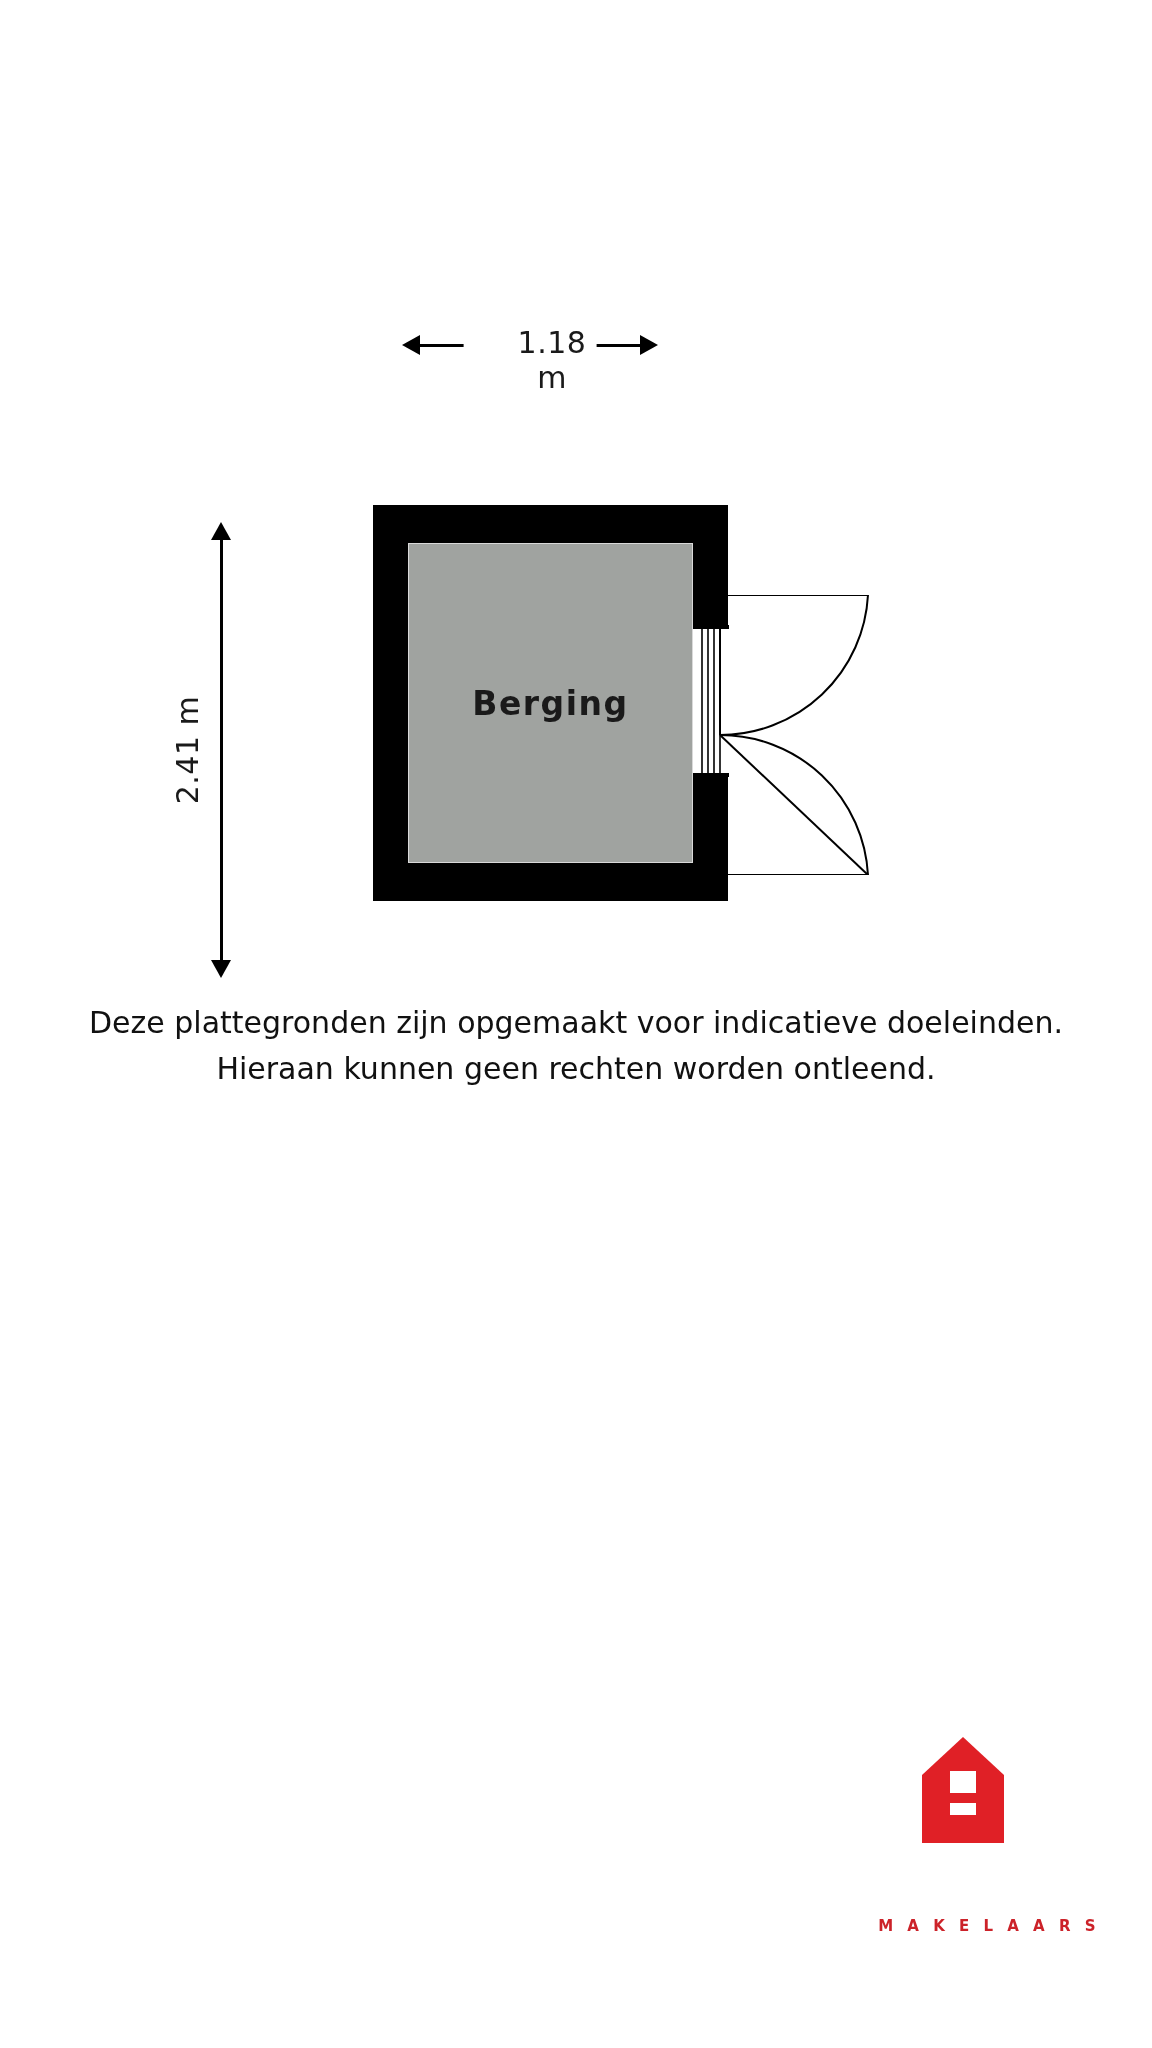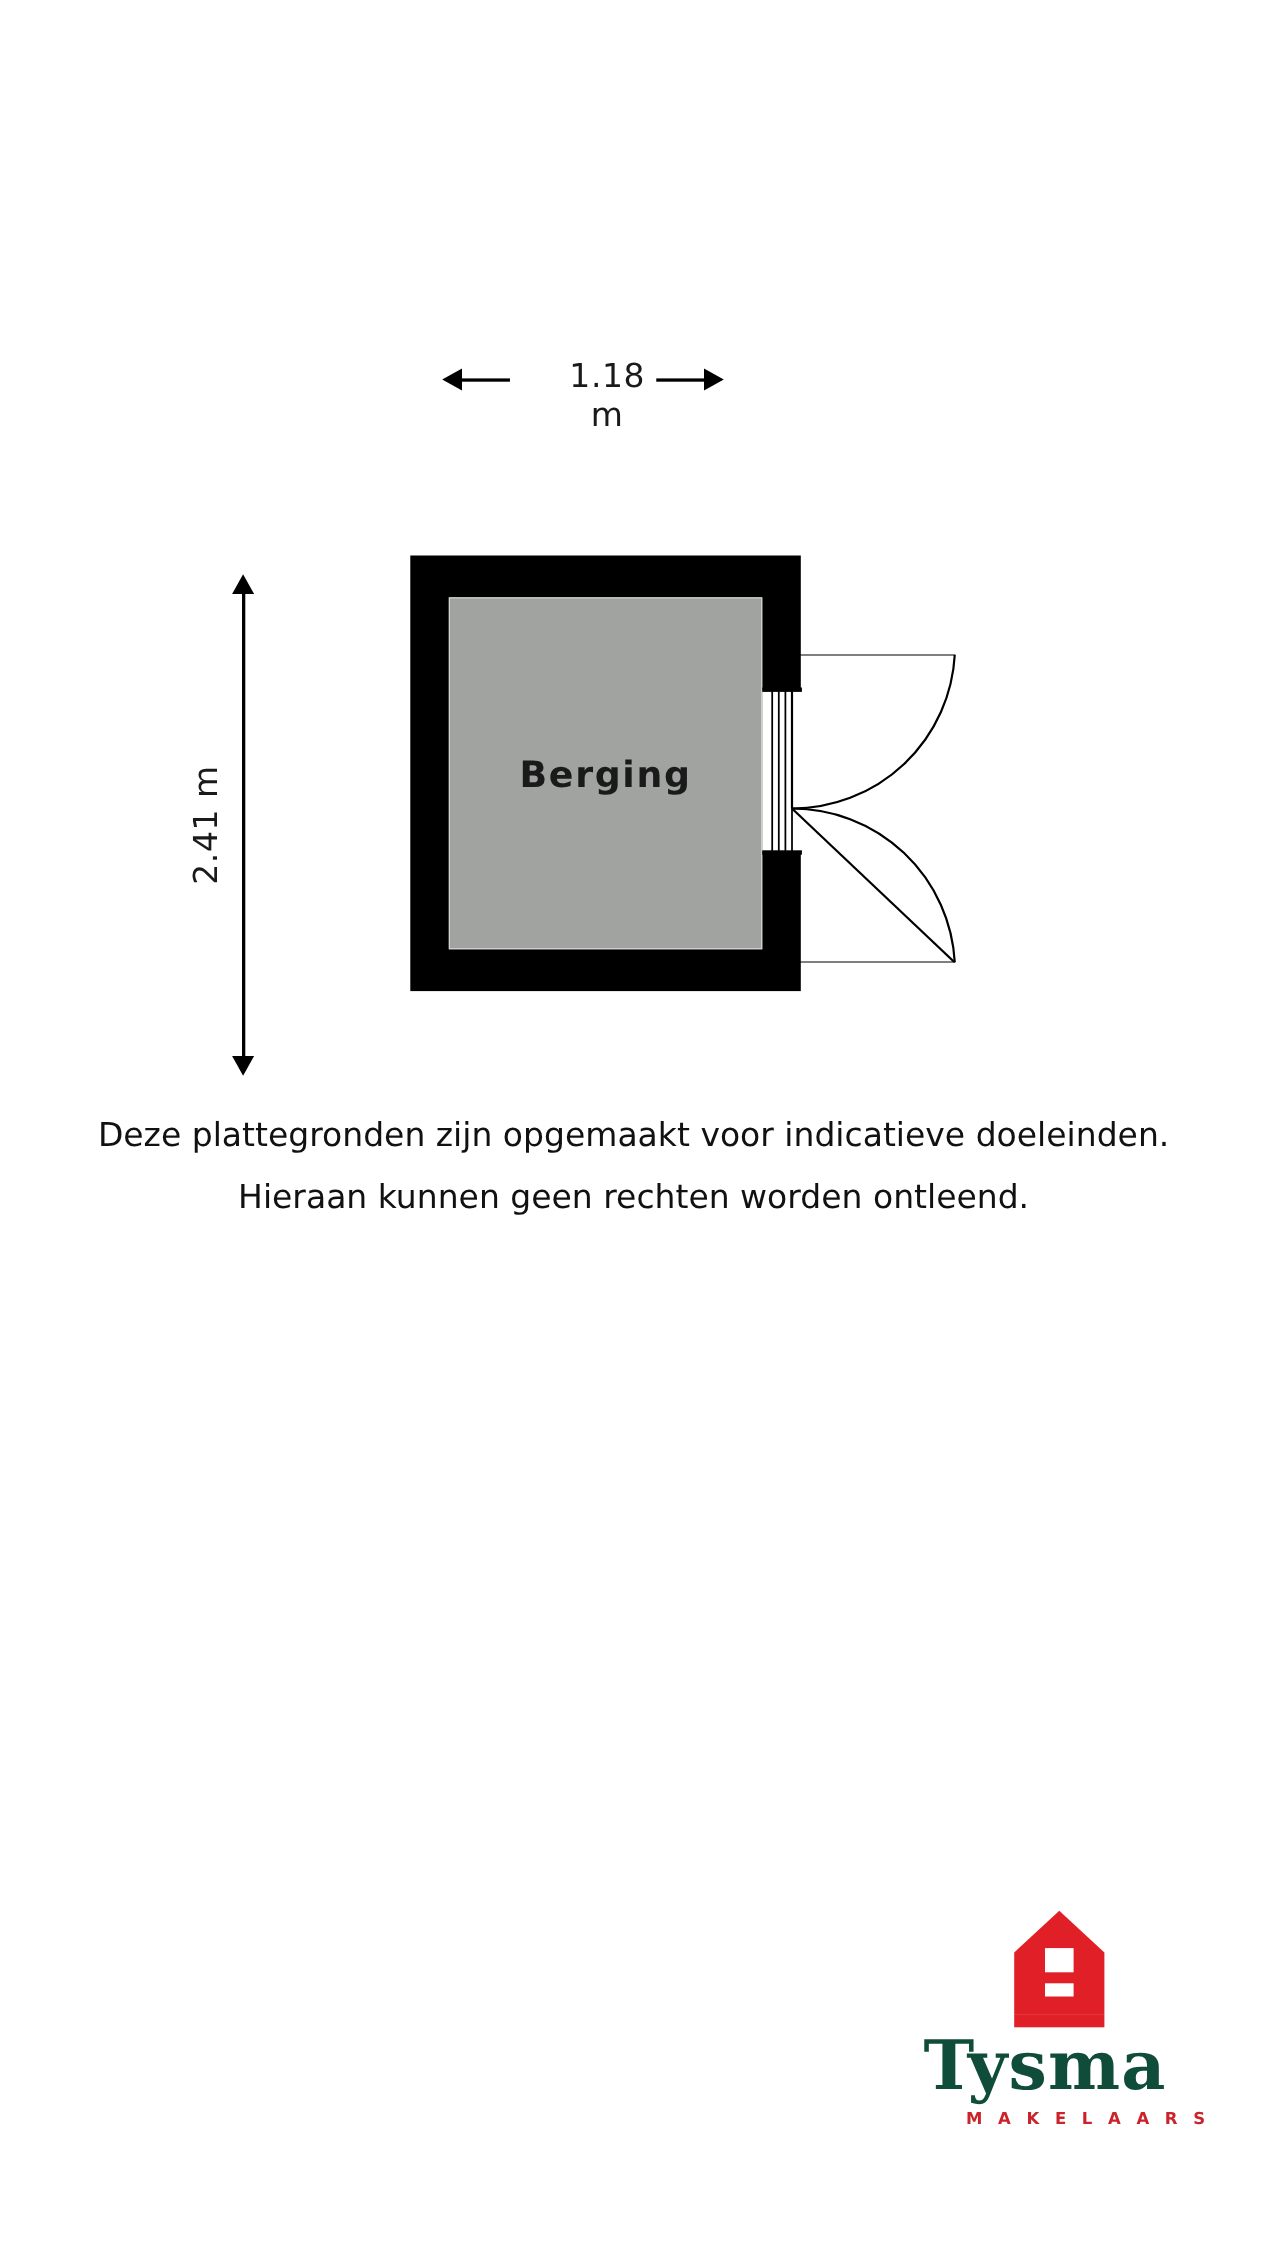--- a/index.html
+++ b/index.html
@@ -215,21 +215,20 @@
     left: 0;
     top: 1000px;
     width: 1152px;
     text-align: center;
     font-size: 30px;
     line-height: 46px;
     color: #111111;
   }
   #disclaimer .line {
     display: block;
-    margin-top: 10px;
   }
 
   
   #logo {
     position: absolute;
     left: 800px;
     top: 1735px;
     width: 300px;
     height: 230px;
   }
@@ -328,15 +327,14 @@
   <span class="line">Hieraan kunnen geen rechten worden ontleend.</span>
 </div>
 
 <div id="logo">
   <svg id="logo-mark" viewBox="0 0 86 110">
     <path d="M43 2 L84 40 L84 96 L2 96 L2 40 Z" fill="#e02026"></path>
     <rect x="30" y="36" width="26" height="22" fill="#ffffff"></rect>
     <rect x="30" y="68" width="26" height="12" fill="#ffffff"></rect>
     <rect x="2" y="96" width="82" height="12" fill="#e02026"></rect>
   </svg>
-  <div id="logo-wordmark">Tysma</div>
   <div id="logo-subtext">M A K E L A A R S</div>
 </div>
 
 </body></html>

